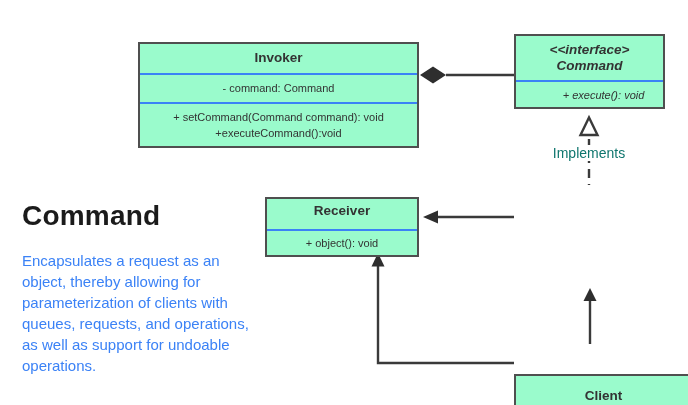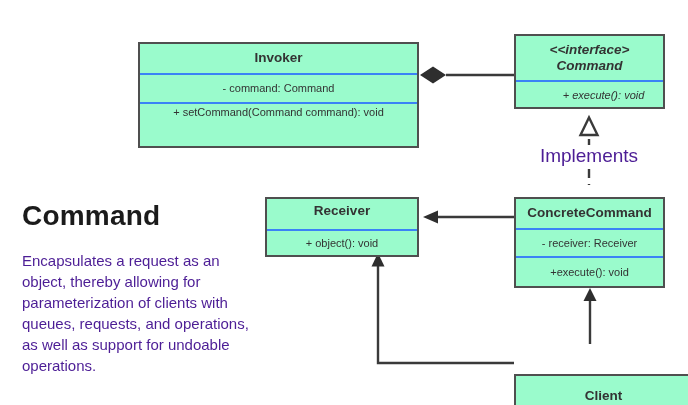--- a/index.html
+++ b/index.html
@@ -7,50 +7,50 @@
     position:relative;width:688px;height:405px;background:#ffffff;
     font-family:"Liberation Sans",sans-serif;overflow:hidden;
   }
   
   .info-title{
     position:absolute;left:22px;top:200px;margin:0;
     font-size:28px;font-weight:bold;color:#1b1b1b;letter-spacing:.2px;
   }
   .info-desc{
     position:absolute;left:22px;top:250px;width:243px;margin:0;
-    font-size:15px;line-height:21px;color:#4c1d95;
+    font-size:15px;line-height:21px;color:#3b82f6;
   }
   
   .uml{
     position:absolute;box-sizing:border-box;background:#9afbcc;
     border:2px solid #4f4f4f;display:flex;flex-direction:column;
     color:#333;text-align:center;margin-top:10px;
   }
   .uml .row{
     box-sizing:border-box;display:flex;flex-direction:column;
     align-items:center;justify-content:center;
     border-top:2px solid #3b82f6;font-size:11px;line-height:16px;
   }
   .uml .row:first-child{border-top:none;}
   .uml .title{font-weight:bold;font-size:13.5px;}
   .box-invoker {left:138px;top:32px; width:281px;height:106px;}
-  .box-invoker .r1{height:30px;} .box-invoker .r2{height:30px;} .box-invoker .r3{height:46px;justify-content:space-between;}
+  .box-invoker .r1{height:30px;} .box-invoker .r2{height:30px;} .box-invoker .r3{height:46px;}
   .box-command {left:514px;top:24px; width:151px;height:75px;font-style:italic;}
   .box-command .r1{height:47px;} .box-command .r2{height:28px;padding-left:28px;}
   .box-receiver{left:265px;top:187px;width:154px;height:60px;gap:6px;}
   .box-receiver .r1{height:29px;} .box-receiver .r2{height:31px;}
   .box-concrete{left:514px;top:187px;width:151px;height:91px;}
   .box-concrete .r1{height:30px;} .box-concrete .r2{height:30px;} .box-concrete .r3{height:31px;}
   .box-client  {left:514px;top:364px;width:179px;height:43px;}
   .box-client .r1{height:100%;}
   
   .lines{position:absolute;left:0;top:0;width:688px;height:405px;}
   .implements-label{
     position:absolute;left:589px;top:145px;transform:translateX(-50%);
-    background:#ffffff;padding:0 3px;font-size:19px;color:#4c1d95;white-space:nowrap;
+    background:#ffffff;padding:0 3px;font-size:14px;color:#0f766e;white-space:nowrap;
   }
 </style>
 </head>
 <body>
 
 <div class="stage">
 
   <h1 class="info-title">Command</h1>
   <p class="info-desc">Encapsulates a request as an object, thereby allowing for parameterization of clients with queues, requests, and operations, as well as support for undoable operations.</p>
 
@@ -72,39 +72,35 @@
     <polygon points="378,253 371.5,266.5 384.5,266.5" fill="#2e2e2e"></polygon>
   </svg>
 
   <div class="implements-label">Implements</div>
 
   <div class="uml box-invoker">
     <div class="row r1 title">Invoker</div>
     <div class="row r2">- command: Command</div>
     <div class="row r3">
       <div>+ setCommand(Command command): void</div>
+      <div>+executeCommand():void</div>
     </div>
   </div>
 
   <div class="uml box-command">
     <div class="row r1 title">
       <div>&lt;&lt;interface&gt;</div>
       <div>Command</div>
     </div>
     <div class="row r2">+ execute(): void</div>
   </div>
 
   <div class="uml box-receiver">
     <div class="row r1 title">Receiver</div>
     <div class="row r2">+ object(): void</div>
   </div>
 
-  <div class="uml box-concrete">
-    <div class="row r1 title">ConcreteCommand</div>
-    <div class="row r2">- receiver: Receiver</div>
-    <div class="row r3">+execute(): void</div>
-  </div>
 
   <div class="uml box-client">
     <div class="row r1 title">Client</div>
   </div>
 
 </div>
 
 </body></html>

